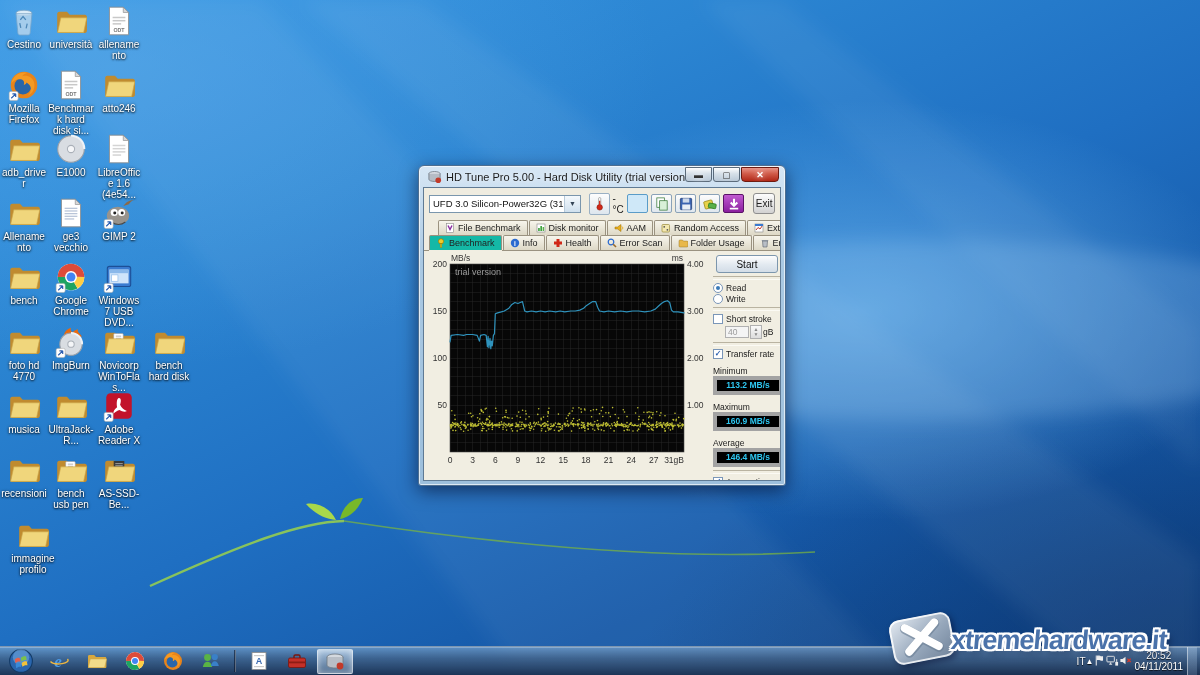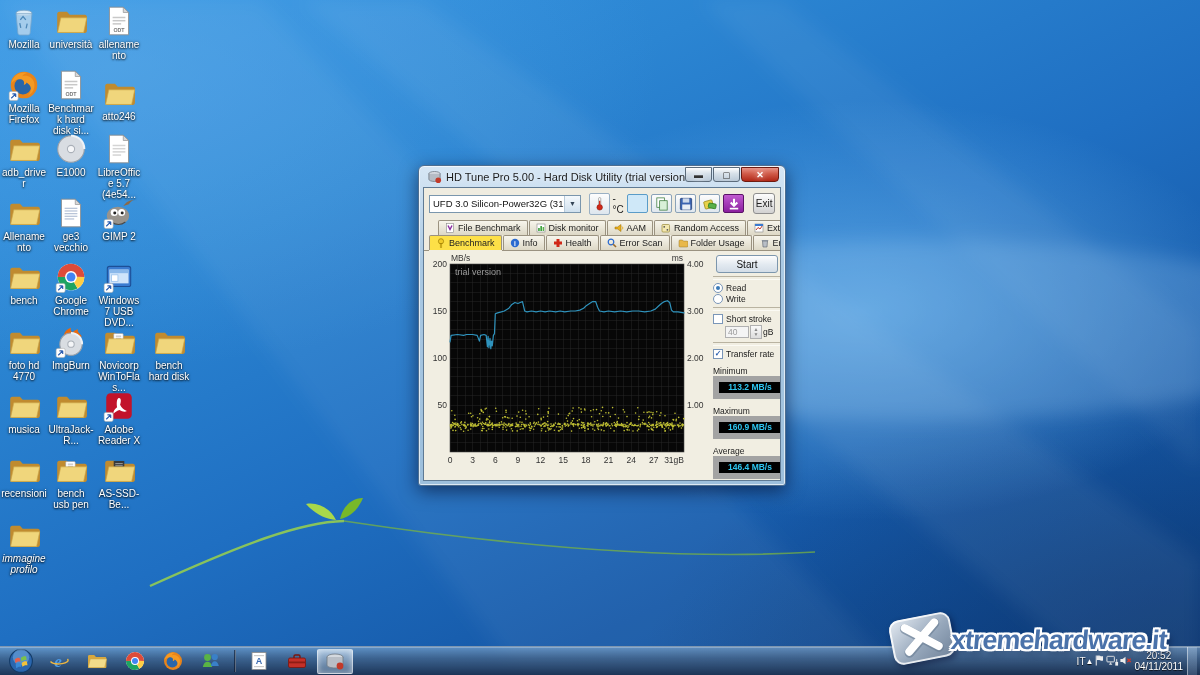--- a/index.html
+++ b/index.html
@@ -56,42 +56,42 @@
     background:linear-gradient(#fdfdfd,#e3e3e3 60%,#d2d2d2);font-size:10px;color:#222;
     display:flex;align-items:center;justify-content:center;}
   
   .tabstrip{flex:none;background:#efece0;padding:1px 0 0 5px;}
   .tabrow{display:flex;height:15px;}
   .tabrow.back{margin-left:9px;}
   .tab{display:flex;align-items:center;gap:3px;padding:0 6px;font-size:9px;color:#222;white-space:nowrap;
     border:1px solid #9a9280;border-bottom:none;border-radius:2px 2px 0 0;
     background:linear-gradient(#f7f5ec,#ddd8c6);margin-right:1px;box-sizing:border-box;flex:1;justify-content:center;}
   .tabrow.front{margin-top:0;position:relative;z-index:2;}
-  .tab.active{background:#fde047;position:relative;z-index:3;box-shadow:0 1px 0 #f1eee2;}
+  .tab.active{background:#14b8a6;position:relative;z-index:3;box-shadow:0 1px 0 #f1eee2;}
   .tab .tglyph{width:10px;height:10px;flex:none;}
   .contentarea{flex:1;border-top:1px solid #9a9280;background:#f1eee2;display:flex;padding:1px 2px 1px 2px;overflow:hidden;}
   
   .chartwrap{width:286px;height:218px;position:relative;flex:none;}
   
   .panel{width:68px;margin-left:1px;font-size:8.5px;color:#1a1a1a;flex:none;padding-top:2px;}
   .startbtn{width:60px;height:16px;margin:1px auto 3px auto;border:1px solid #7c96ad;border-radius:3px;
     background:linear-gradient(#fdfdfd,#e2e9f0 55%,#d3dde7);font-size:10px;color:#111;
     display:flex;align-items:center;justify-content:center;}
   .psep{height:2px;border-top:1px solid #b9b3a1;border-bottom:1px solid #fbfaf4;margin:3px 0;}
   .prow{display:flex;align-items:flex-end;gap:3px;height:10px;margin:1px 0;}
   .rdot{width:8px;height:8px;border:1px solid #7a96b8;border-radius:50%;background:#fff;flex:none;position:relative;}
   .rdot.on::after{content:"";position:absolute;left:2px;top:2px;width:4px;height:4px;border-radius:50%;background:#3a7ab8;}
   .cbox{width:8px;height:8px;border:1px solid #7a96b8;background:#fff;flex:none;font-size:8px;line-height:7px;color:#2a5fb0;text-align:center;font-weight:bold;}
   .spinrow{display:flex;align-items:center;gap:1px;height:14px;margin:1px 0 1px 12px;}
   .spinbox{width:24px;height:12px;border:1px solid #b0b0b0;background:#f4f4f4;color:#9a9a9a;font-size:8.5px;
     display:flex;align-items:center;padding-left:2px;box-sizing:border-box;}
   .spinarrows{width:10px;height:12px;border:1px solid #b0b0b0;background:linear-gradient(#fafafa,#ddd);
     display:flex;flex-direction:column;align-items:center;justify-content:center;font-size:5px;color:#888;line-height:5px;}
   .vlabel{height:9px;line-height:9px;margin-top:8px;}
-  .vbox{width:62px;height:11px;background:#000;border:6px solid #a3a3a3;line-height:11px;text-align:center;
+  .vbox{width:62px;height:11px;background:#000;border:4px solid #a3a3a3;line-height:11px;text-align:center;
     font-size:8.5px;font-weight:bold;box-sizing:content-box;margin-bottom:1px;}
   .vbox.cyan{color:#2ec6f0;}
   .vbox.yellow{color:#f2f230;}
   
   #watermark{position:absolute;left:885px;top:613px;width:315px;height:50px;z-index:60;pointer-events:none;}
   .wm-logo{position:absolute;left:6px;top:3px;width:62px;height:45px;border-radius:10px;
     transform:rotate(-11deg);
     background:linear-gradient(145deg,#e6ecf3,#97a8bc 55%,#6f8299);
     box-shadow:inset 0 0 0 2px rgba(255,255,255,.8),2px 3px 6px rgba(0,0,30,.45);}
   .wm-text{position:absolute;left:66px;top:12px;font-size:27px;font-weight:bold;letter-spacing:-1px;
@@ -140,21 +140,21 @@
 
   <div id="icons">
       <div class="dicon" style="left: 1px; top: 4px;">
         <div class="dicon-img">
           <svg viewBox="0 0 32 32" width="34" height="34">
             <ellipse cx="16" cy="8.5" rx="7.5" ry="2.6" fill="#dcecf8" stroke="#7fa8c8" stroke-width="0.8"></ellipse>
             <path d="M8.5 9h15l-1.7 18.2c-.1 1.2-1 2-2.2 2h-7.2c-1.2 0-2.1-.8-2.2-2z" fill="#bcd8ee" opacity="0.8" stroke="#7fa8c8" stroke-width="0.8"></path>
             <path d="M12.5 15l2.6-3.2 2.6 3.2M19 18.5l-1 4.5M12 18l1 4.5" stroke="#4d88b8" fill="none" stroke-width="1.2"></path>
           </svg>
         </div>
-        <div class="dicon-label">Mozilla</div>
+        <div class="dicon-label">Cestino</div>
       </div>
       <div class="dicon" style="left: 48px; top: 4px;">
         <div class="dicon-img">
           <svg viewBox="0 0 32 32" width="34" height="34">
             <path d="M3 9.5c0-1.3.7-2.2 2-2.2h7.2l2.6 2.7H29c1.3 0 2 .9 2 2.2V25c0 1.4-.7 2.3-2 2.3H5c-1.3 0-2-.9-2-2.3z" fill="#c08b2f"></path>
             <path d="M3.4 26.8 6.4 13h24.4l-2.9 13.8z" fill="#f0d67c" stroke="#c9a54a" stroke-width="0.6"></path>
           </svg>
         </div>
         <div class="dicon-label">università</div>
       </div>
@@ -189,21 +189,21 @@
             <path d="M7 3h13l5 5v21H7z" fill="#fff" stroke="#8a8a8a" stroke-width="0.8"></path>
             <path d="M20 3v5h5z" fill="#d8d8d8" stroke="#8a8a8a" stroke-width="0.6"></path>
             <rect x="10" y="12" width="12" height="1.4" fill="#c8c8c8"></rect>
             <rect x="10" y="15" width="12" height="1.4" fill="#c8c8c8"></rect>
             <rect x="10" y="18" width="8" height="1.4" fill="#c8c8c8"></rect>
             <text x="16" y="26.5" font-size="5" font-weight="bold" fill="#777" text-anchor="middle">ODT</text>
           </svg>
         </div>
         <div class="dicon-label">Benchmark hard disk si...</div>
       </div>
-      <div class="dicon" style="left: 96px; top: 76px;">
+      <div class="dicon" style="left: 96px; top: 68px;">
         <div class="dicon-img">
           <svg viewBox="0 0 32 32" width="34" height="34">
             <path d="M3 9.5c0-1.3.7-2.2 2-2.2h7.2l2.6 2.7H29c1.3 0 2 .9 2 2.2V25c0 1.4-.7 2.3-2 2.3H5c-1.3 0-2-.9-2-2.3z" fill="#c08b2f"></path>
             <path d="M3.4 26.8 6.4 13h24.4l-2.9 13.8z" fill="#f0d67c" stroke="#c9a54a" stroke-width="0.6"></path>
           </svg>
         </div>
         <div class="dicon-label">atto246</div>
       </div>
       <div class="dicon" style="left: 1px; top: 132px;">
         <div class="dicon-img">
@@ -228,21 +228,21 @@
         <div class="dicon-img">
           <svg viewBox="0 0 32 32" width="34" height="34">
             <path d="M7 3h13l5 5v21H7z" fill="#fff" stroke="#8a8a8a" stroke-width="0.8"></path>
             <path d="M20 3v5h5z" fill="#d8d8d8" stroke="#8a8a8a" stroke-width="0.6"></path>
             <rect x="10" y="12" width="12" height="1.4" fill="#d4d4d4"></rect>
             <rect x="10" y="15" width="12" height="1.4" fill="#d4d4d4"></rect>
             <rect x="10" y="18" width="12" height="1.4" fill="#d4d4d4"></rect>
             <rect x="10" y="21" width="8" height="1.4" fill="#d4d4d4"></rect>
           </svg>
         </div>
-        <div class="dicon-label">LibreOffice 5.7 (4e54...</div>
+        <div class="dicon-label">LibreOffice 1.6 (4e54...</div>
       </div>
       <div class="dicon" style="left: 1px; top: 196px;">
         <div class="dicon-img">
           <svg viewBox="0 0 32 32" width="34" height="34">
             <path d="M3 9.5c0-1.3.7-2.2 2-2.2h7.2l2.6 2.7H29c1.3 0 2 .9 2 2.2V25c0 1.4-.7 2.3-2 2.3H5c-1.3 0-2-.9-2-2.3z" fill="#c08b2f"></path>
             <path d="M3.4 26.8 6.4 13h24.4l-2.9 13.8z" fill="#f0d67c" stroke="#c9a54a" stroke-width="0.6"></path>
           </svg>
         </div>
         <div class="dicon-label">Allenamento</div>
       </div>
@@ -412,21 +412,21 @@
             <path d="M3 9.5c0-1.3.7-2.2 2-2.2h7.2l2.6 2.7H29c1.3 0 2 .9 2 2.2V25c0 1.4-.7 2.3-2 2.3H5c-1.3 0-2-.9-2-2.3z" fill="#c08b2f"></path>
             <rect x="11" y="7.5" width="10" height="12" fill="#3a3a3a"></rect>
             <rect x="12.5" y="9.5" width="7" height="1" fill="#9a9a9a"></rect>
             <rect x="12.5" y="11.5" width="7" height="1" fill="#9a9a9a"></rect>
             <rect x="12.5" y="13.5" width="5" height="1" fill="#9a9a9a"></rect>
             <path d="M3.4 26.8 6.4 13h24.4l-2.9 13.8z" fill="#f0d67c" stroke="#c9a54a" stroke-width="0.6"></path>
           </svg>
         </div>
         <div class="dicon-label">AS-SSD-Be...</div>
       </div>
-      <div class="dicon" style="left: 1px; top: 518px; font-style: italic;">
+      <div class="dicon" style="left: 10px; top: 518px;">
         <div class="dicon-img">
           <svg viewBox="0 0 32 32" width="34" height="34">
             <path d="M3 9.5c0-1.3.7-2.2 2-2.2h7.2l2.6 2.7H29c1.3 0 2 .9 2 2.2V25c0 1.4-.7 2.3-2 2.3H5c-1.3 0-2-.9-2-2.3z" fill="#c08b2f"></path>
             <path d="M3.4 26.8 6.4 13h24.4l-2.9 13.8z" fill="#f0d67c" stroke="#c9a54a" stroke-width="0.6"></path>
           </svg>
         </div>
         <div class="dicon-label">immagine profilo</div>
       </div>
     </div>
 

